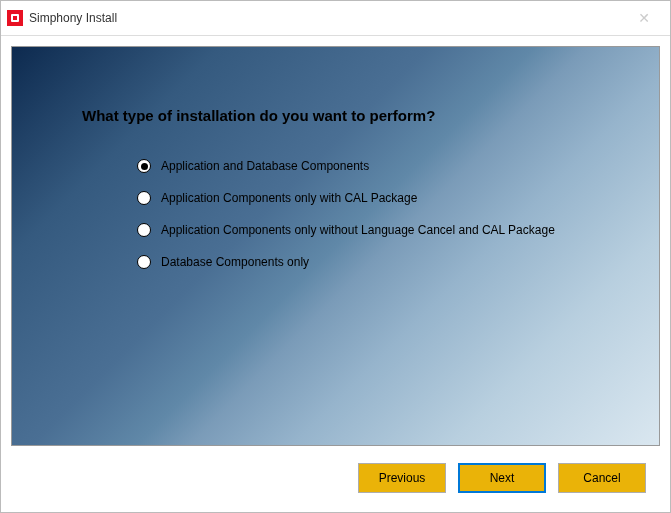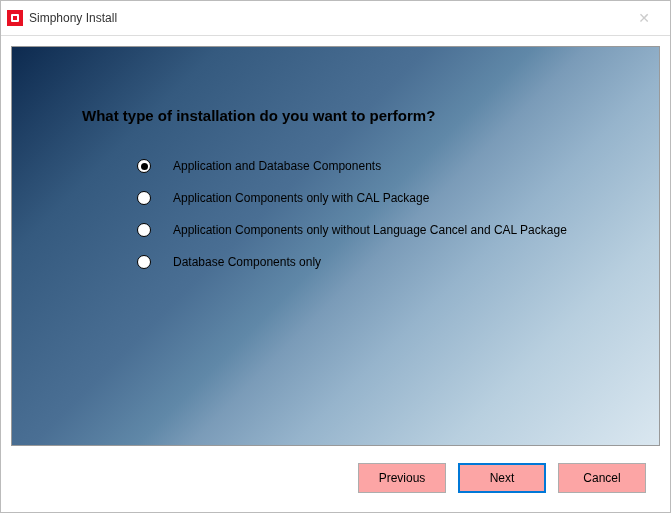--- a/index.html
+++ b/index.html
@@ -76,21 +76,21 @@
     }
     .options {
       margin-left: 55px;
       display: flex;
       flex-direction: column;
       gap: 18px;
     }
     .option {
       display: flex;
       align-items: flex-end;
-      gap: 22px;
+      gap: 10px;
       cursor: pointer;
     }
     .radio {
       width: 14px;
       height: 14px;
       border: 1.5px solid #000;
       border-radius: 50%;
       background: #fff;
       display: flex;
       align-items: center;
@@ -113,21 +113,21 @@
       display: flex;
       justify-content: flex-end;
       align-items: center;
       gap: 12px;
       padding: 0 14px 0 0;
       margin-top: 8px;
     }
     .btn {
       width: 88px;
       height: 30px;
-      background: #fca5a5;
+      background: #eab308;
       border: 1px solid #adadad;
       font-size: 12px;
       color: #000;
       cursor: pointer;
       display: flex;
       align-items: center;
       justify-content: center;
     }
     .btn.primary {
       border: 2px solid #0078d7;

